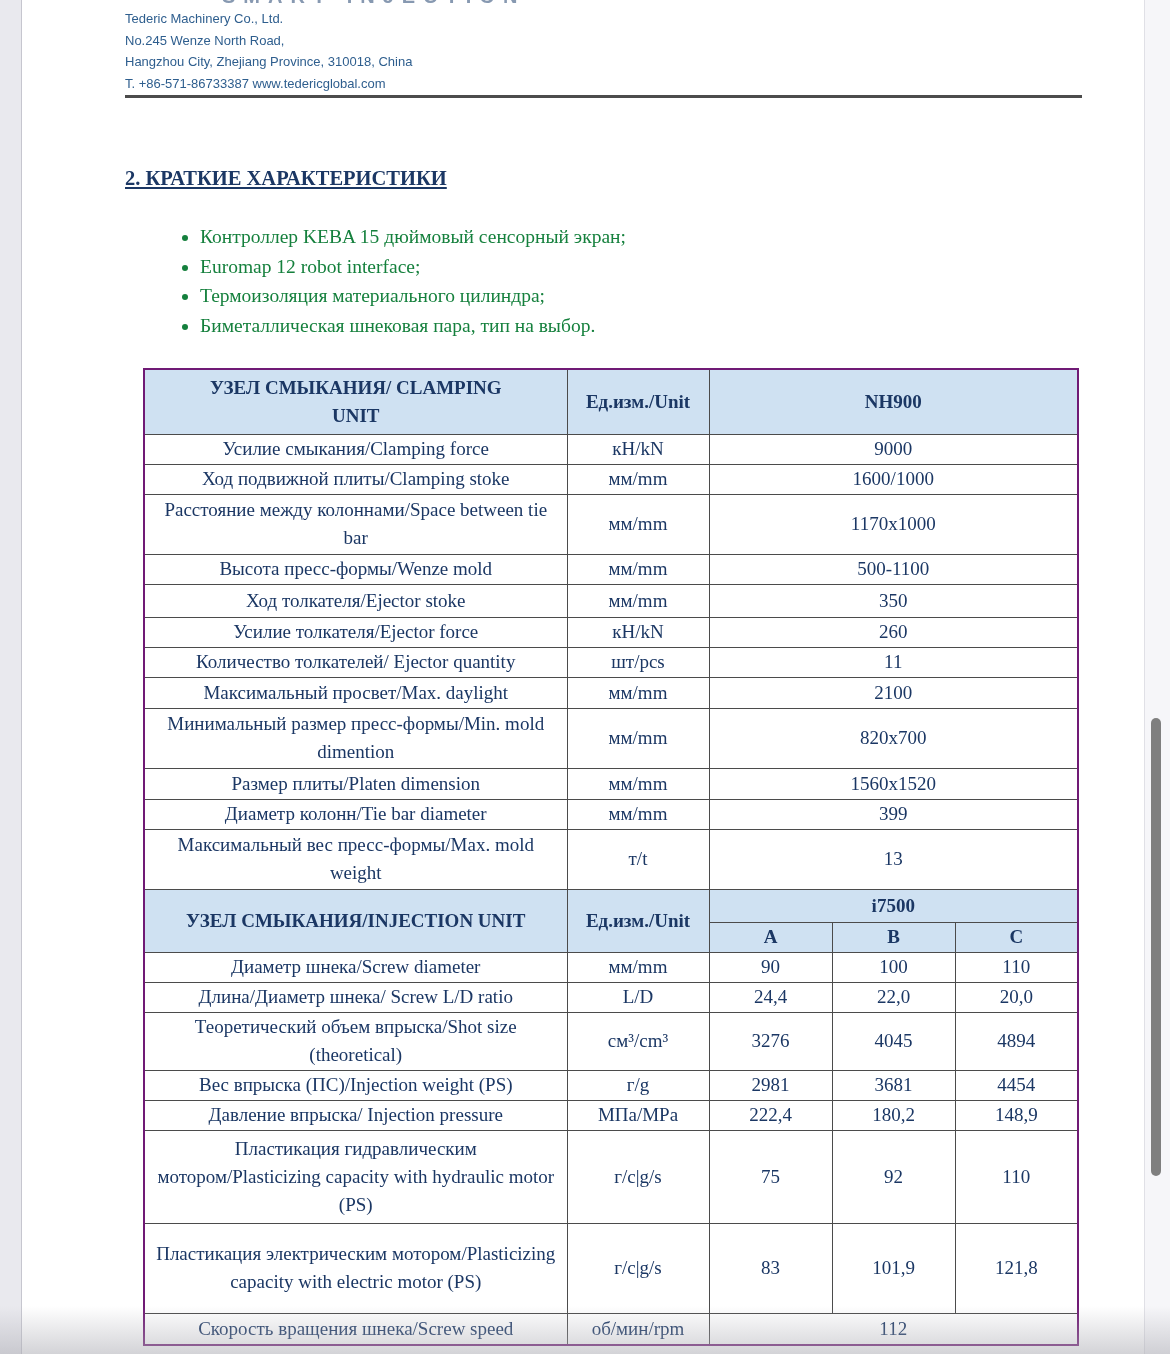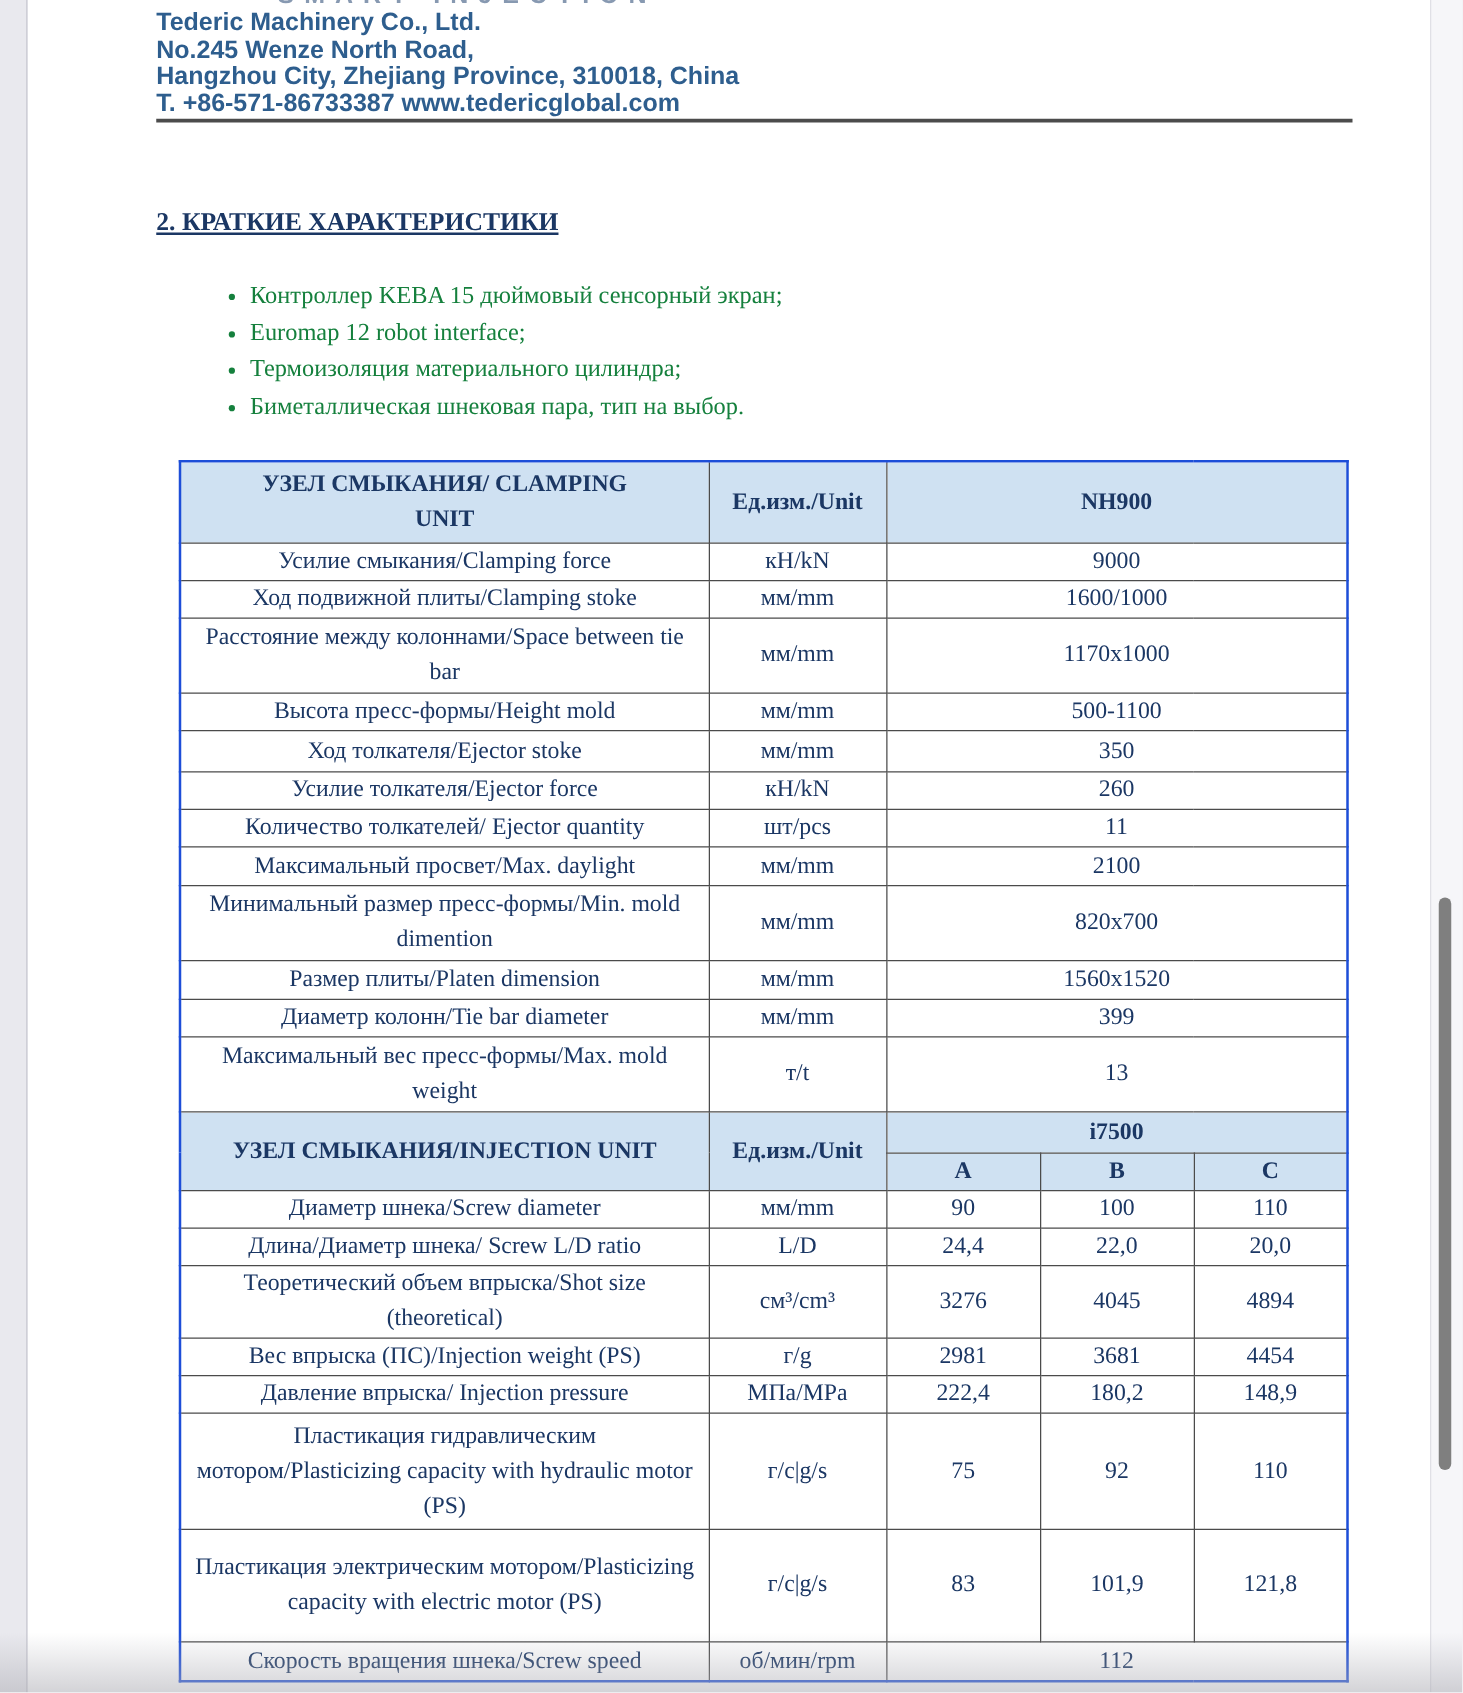--- a/index.html
+++ b/index.html
@@ -17,38 +17,38 @@
     background:linear-gradient(to bottom, rgba(190,190,196,0), rgba(175,175,182,0.55));
     pointer-events:none;}
 
   
   .logo-remnant{position:absolute;left:222px;top:0;height:9px;overflow:hidden;}
   .logo-remnant span{display:block;margin-top:-15px;font-family:"Liberation Sans",sans-serif;
     font-weight:bold;font-size:20px;letter-spacing:8px;color:#7b8ea9;opacity:.9;white-space:nowrap;}
 
   
   .co-header{position:absolute;left:125px;top:8px;width:980px;
-    font-family:"Liberation Sans",sans-serif;font-weight:bold;font-size:20px;
+    font-family:"Liberation Sans",sans-serif;font-weight:normal;font-size:13px;
     color:#2e5e8e;line-height:21.5px;}
   .header-rule{position:absolute;left:125px;top:95px;width:957px;height:3px;background:#4c4c4c;}
 
   
   .sec-title{position:absolute;left:125px;top:167px;font-size:20.5px;font-weight:bold;color:#1b3764;text-decoration:underline;}
   .sec-intro{position:absolute;left:125px;top:198px;font-size:19.5px;color:#1b3764;}
   .sec-intro b{font-weight:bold;}
   .bullets{position:absolute;left:168px;top:226px;margin:0;padding-left:32px;
     color:#15803d;font-size:19.5px;}
   .bullets li{margin-bottom:8.5px;line-height:21px;}
 
   
   table.spec{position:absolute;left:143px;top:368px;width:934px;border-collapse:collapse;
     table-layout:fixed;color:#1b3764;font-size:19px;}
   table.spec td{border:1.6px solid #4b4b4b;padding:0 6px;text-align:center;vertical-align:middle;
     line-height:28px;overflow:hidden;}
-  table.spec{border:2px solid #1d4ed8;}
+  table.spec{border:2px solid #701a75;}
   td.name{text-align:left;padding-left:9px;padding-right:10px;}
   td.hd{background:#cfe1f2;font-weight:bold;}
   td.vbottom{vertical-align:bottom;padding-bottom:3px;}
   .hdr-line{line-height:28px;}
 </style>
 </head>
 <body>
 
 <div class="screen">
 
@@ -104,21 +104,21 @@
       <td class="name">Ход подвижной плиты/Clamping stoke</td>
       <td>мм/mm</td>
       <td colspan="3">1600/1000</td>
     </tr>
     <tr style="height:60px">
       <td class="name">Расстояние между колоннами/Space between tie bar</td>
       <td class="vbottom">мм/mm</td>
       <td colspan="3">1170x1000</td>
     </tr>
     <tr style="height:30px">
-      <td class="name">Высота пресс-формы/Height mold</td>
+      <td class="name">Высота пресс-формы/Wenze mold</td>
       <td>мм/mm</td>
       <td colspan="3">500-1100</td>
     </tr>
     <tr style="height:33px">
       <td class="name">Ход толкателя/Ejector stoke</td>
       <td>мм/mm</td>
       <td colspan="3">350</td>
     </tr>
     <tr style="height:30px">
       <td class="name">Усилие толкателя/Ejector force</td>

